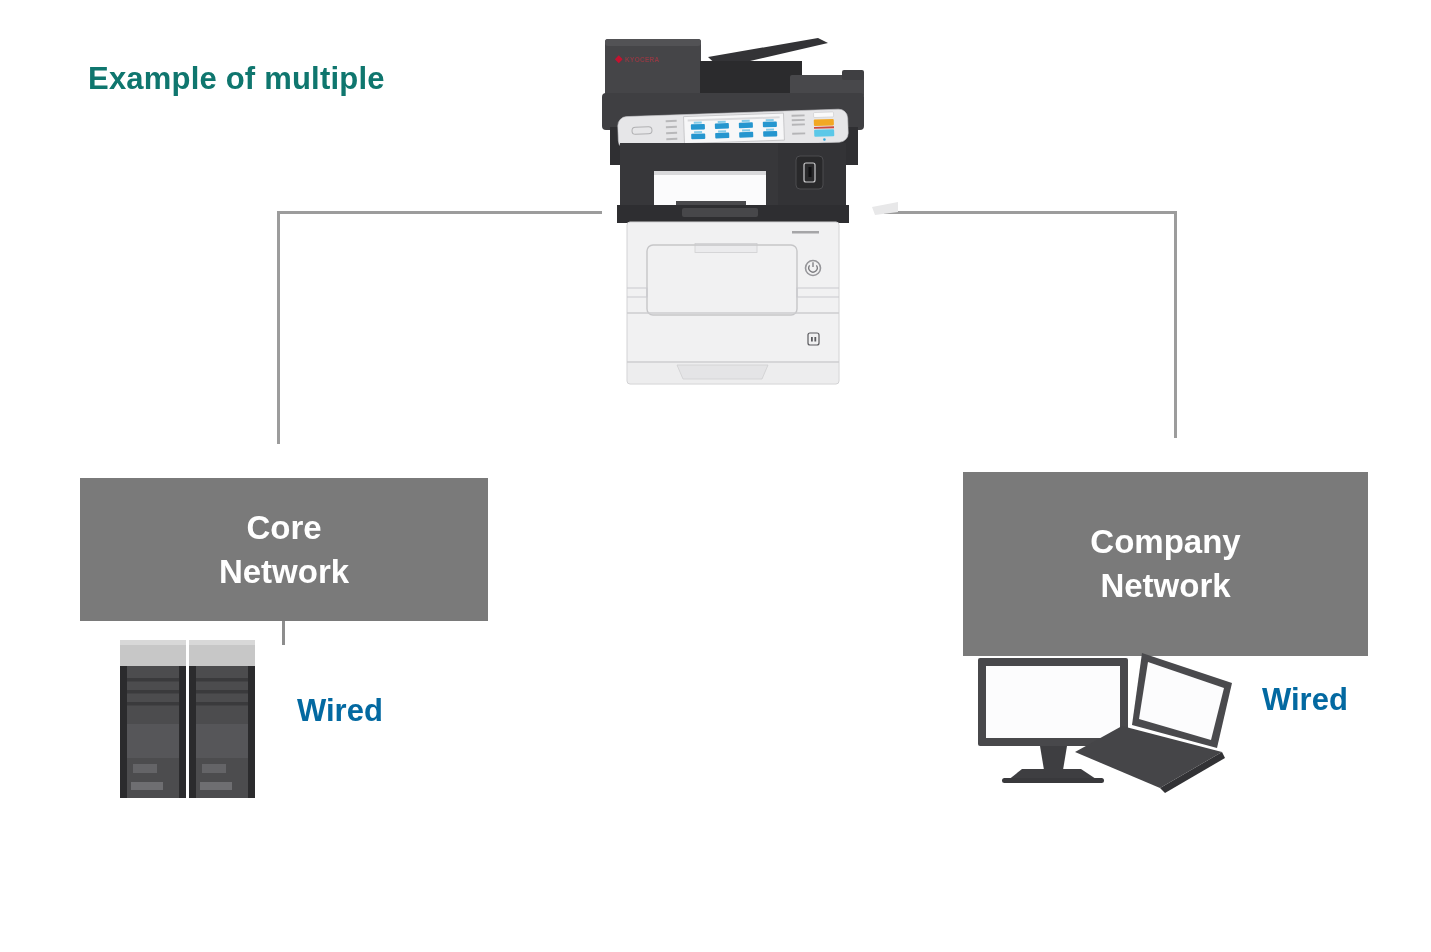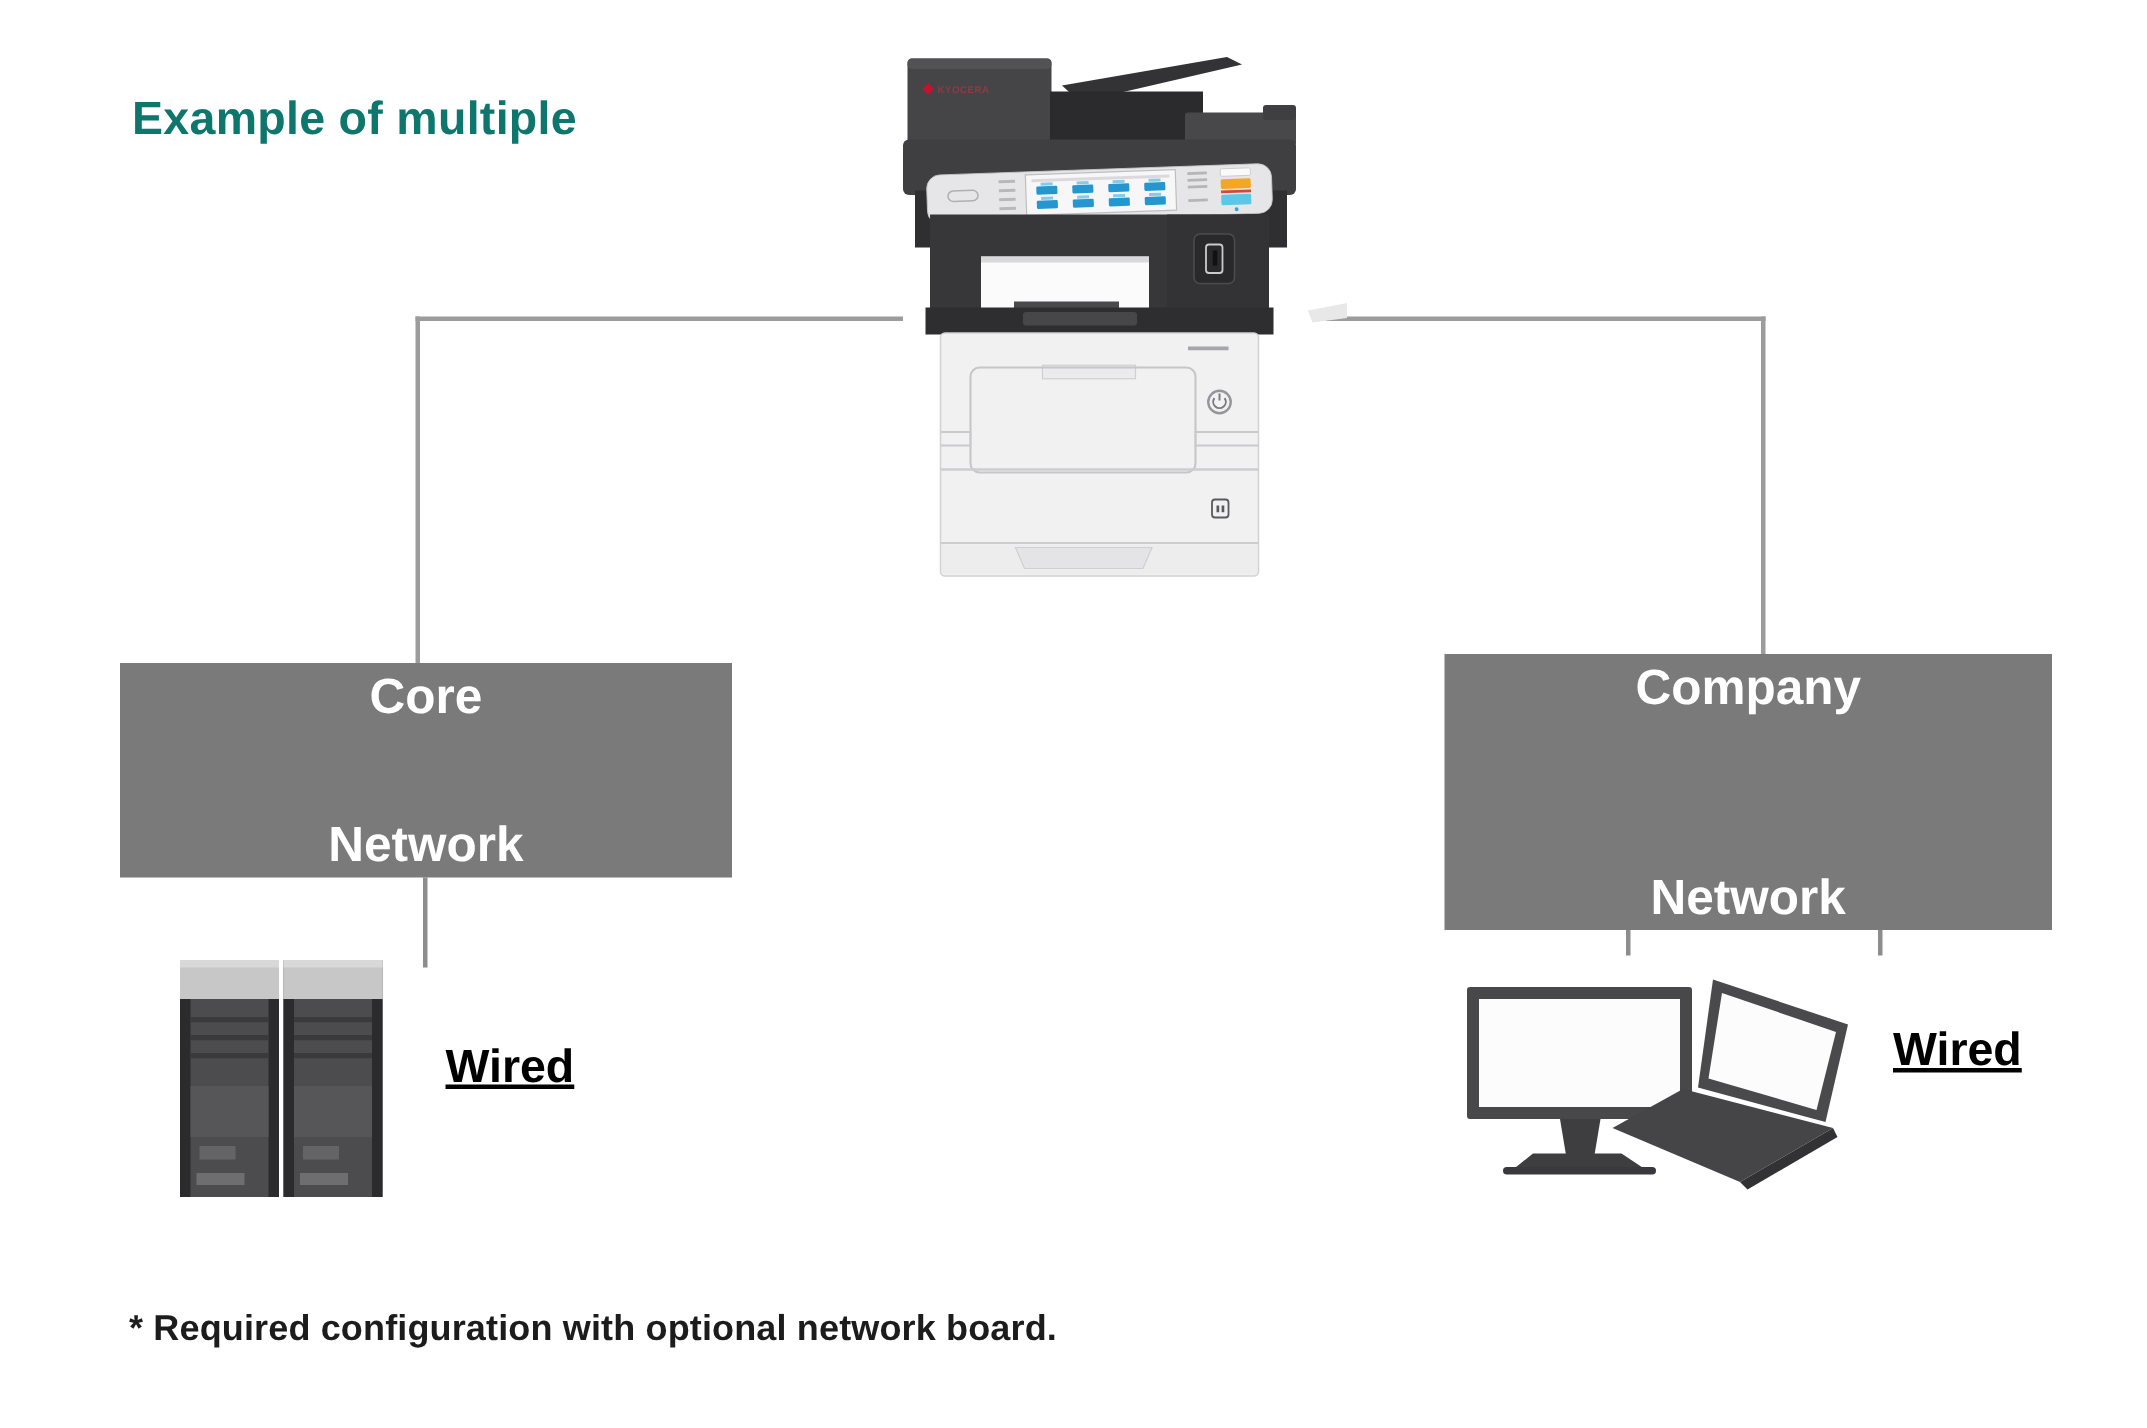--- a/index.html
+++ b/index.html
@@ -7,36 +7,36 @@
     position:relative; width:1431px; height:952px; background:#ffffff;
     overflow:hidden; font-family:"Liberation Sans", sans-serif; color:#1c1c1c;
   }
   .abs { position:absolute; }
   .title {
     left:88px; top:58px; font-size:31px; font-weight:700;
     line-height:42px; letter-spacing:0.2px; color:#0f766e;
   }
   .netbox {
     background:#7a7a7a; color:#ffffff; display:flex; flex-direction:column;
-    align-items:center; justify-content:space-between; text-align:center;
-    font-size:33px; font-weight:700; line-height:44px;
+    align-items:center; justify-content:center; text-align:center;
+    font-size:33px; font-weight:700; line-height:44px;margin-top:36px;
   }
   .netbox-core    { left:80px;  top:442px; width:408px; height:143px; }
   .netbox-company { left:963px; top:436px; width:405px; height:184px; }
   .line { position:absolute; background:#9c9c9c; }
   .line.drop { background:#8d8d8d; }
   .conn-core-h    { left:277px;  top:211px; width:325px; height:3px; }
   .conn-core-v    { left:277px;  top:211px; width:3px;   height:233px; }
   .conn-company-h { left:884px;  top:211px; width:293px; height:3px; }
   .conn-company-v { left:1174px; top:211px; width:3px;   height:227px; }
   .drop-core      { left:282px;  top:585px; width:3px;   height:60px; }
   .drop-company-1 { left:1084px; top:580px; width:3px;   height:57px; }
   .drop-company-2 { left:1252px; top:580px; width:3px;   height:57px; }
   .conn-label {
-    font-size:31px; font-weight:700; line-height:43px; color:#000000;text-decoration:underline;
+    font-size:31px; font-weight:700; line-height:43px; color:#0369a1;
   }
   .label-core    { left:297px;  top:689px; }
   .label-company { left:1262px; top:678px; }
   .footnote {
     left:86px; top:872px; font-size:24px; font-weight:700;
     letter-spacing:0.1px; color:#1c1c1c;
   }
   svg text { font-family:"Liberation Sans", sans-serif; }
 </style>
 </head>
@@ -211,15 +211,14 @@
       <polygon points="173,22 249,48 236,100 164,79" fill="#fcfcfd"></polygon>
       <polygon points="100,112 147,86 247,112 185,148" fill="#454548"></polygon>
       <polygon points="185,148 247,112 250,118 190,153" fill="#323235"></polygon>
     </g>
   </svg>
 
   <div class="abs conn-label label-company">
     <div>Wired</div>
   </div>
 
-  <div class="abs footnote">* Required configuration with optional network board.</div>
 
 </div>
 
 </body></html>

